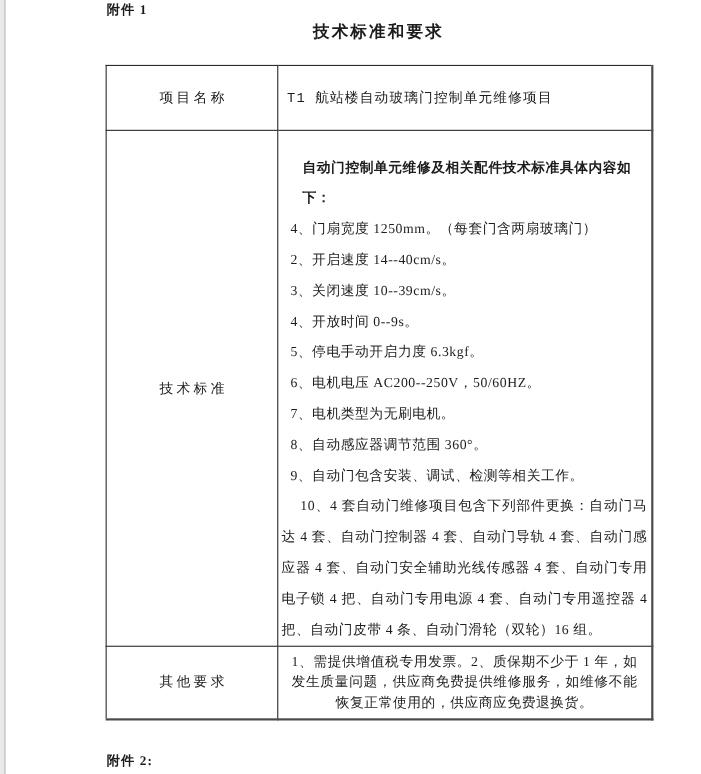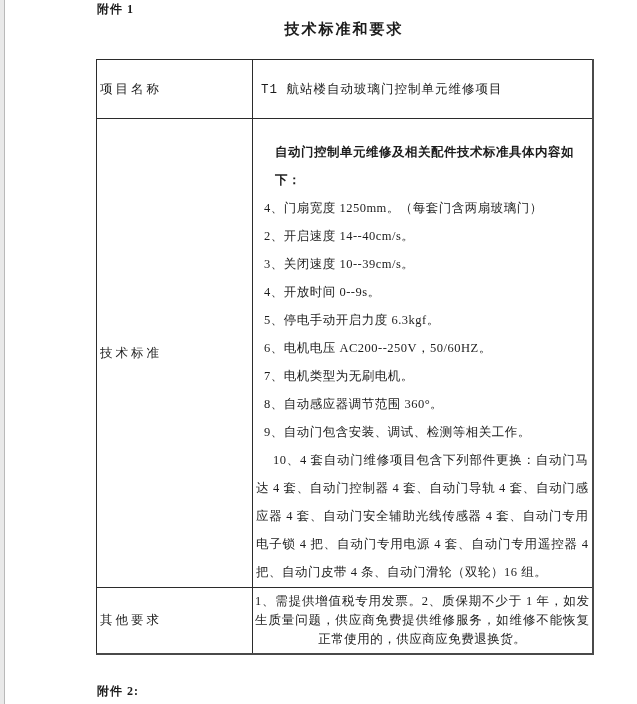--- a/index.html
+++ b/index.html
@@ -56,20 +56,21 @@
     padding: 0;
     vertical-align: middle;
   }
   table.doc-table {
     border-right: 2px solid #4a4a4a;
     border-bottom: 2px solid #4a4a4a;
   }
   col.c-label { width: 156px; }
   col.c-content { width: 340px; }
   .label-cell {
+    text-align: center;
     letter-spacing: 3px;
     text-indent: 3px;
   }
   .row-project td { height: 58px; }
   .row-tech td { height: 449px; }
   .row-other td { height: 61px; }
   .row-remark td { height: 25px; }
   .project-content {
     padding-left: 8px !important;
     letter-spacing: 1px;
@@ -96,21 +97,21 @@
     line-height: 28px;
     padding-left: 3px;
     padding-right: 1px;
     text-indent: 17px;
     letter-spacing: 0.5px;
     text-align: justify;
     white-space: normal;
     overflow: visible;
   }
   .other-content {
-    padding: 2px 2px !important;
+    padding: 2px 12px !important;
     line-height: 19px;
     text-align: justify;
     text-align-last: center;
     letter-spacing: 0.5px;
     vertical-align: middle !important;
   }
   .remark-cell {
     padding-left: 6px !important;
     letter-spacing: 1px;
   }

